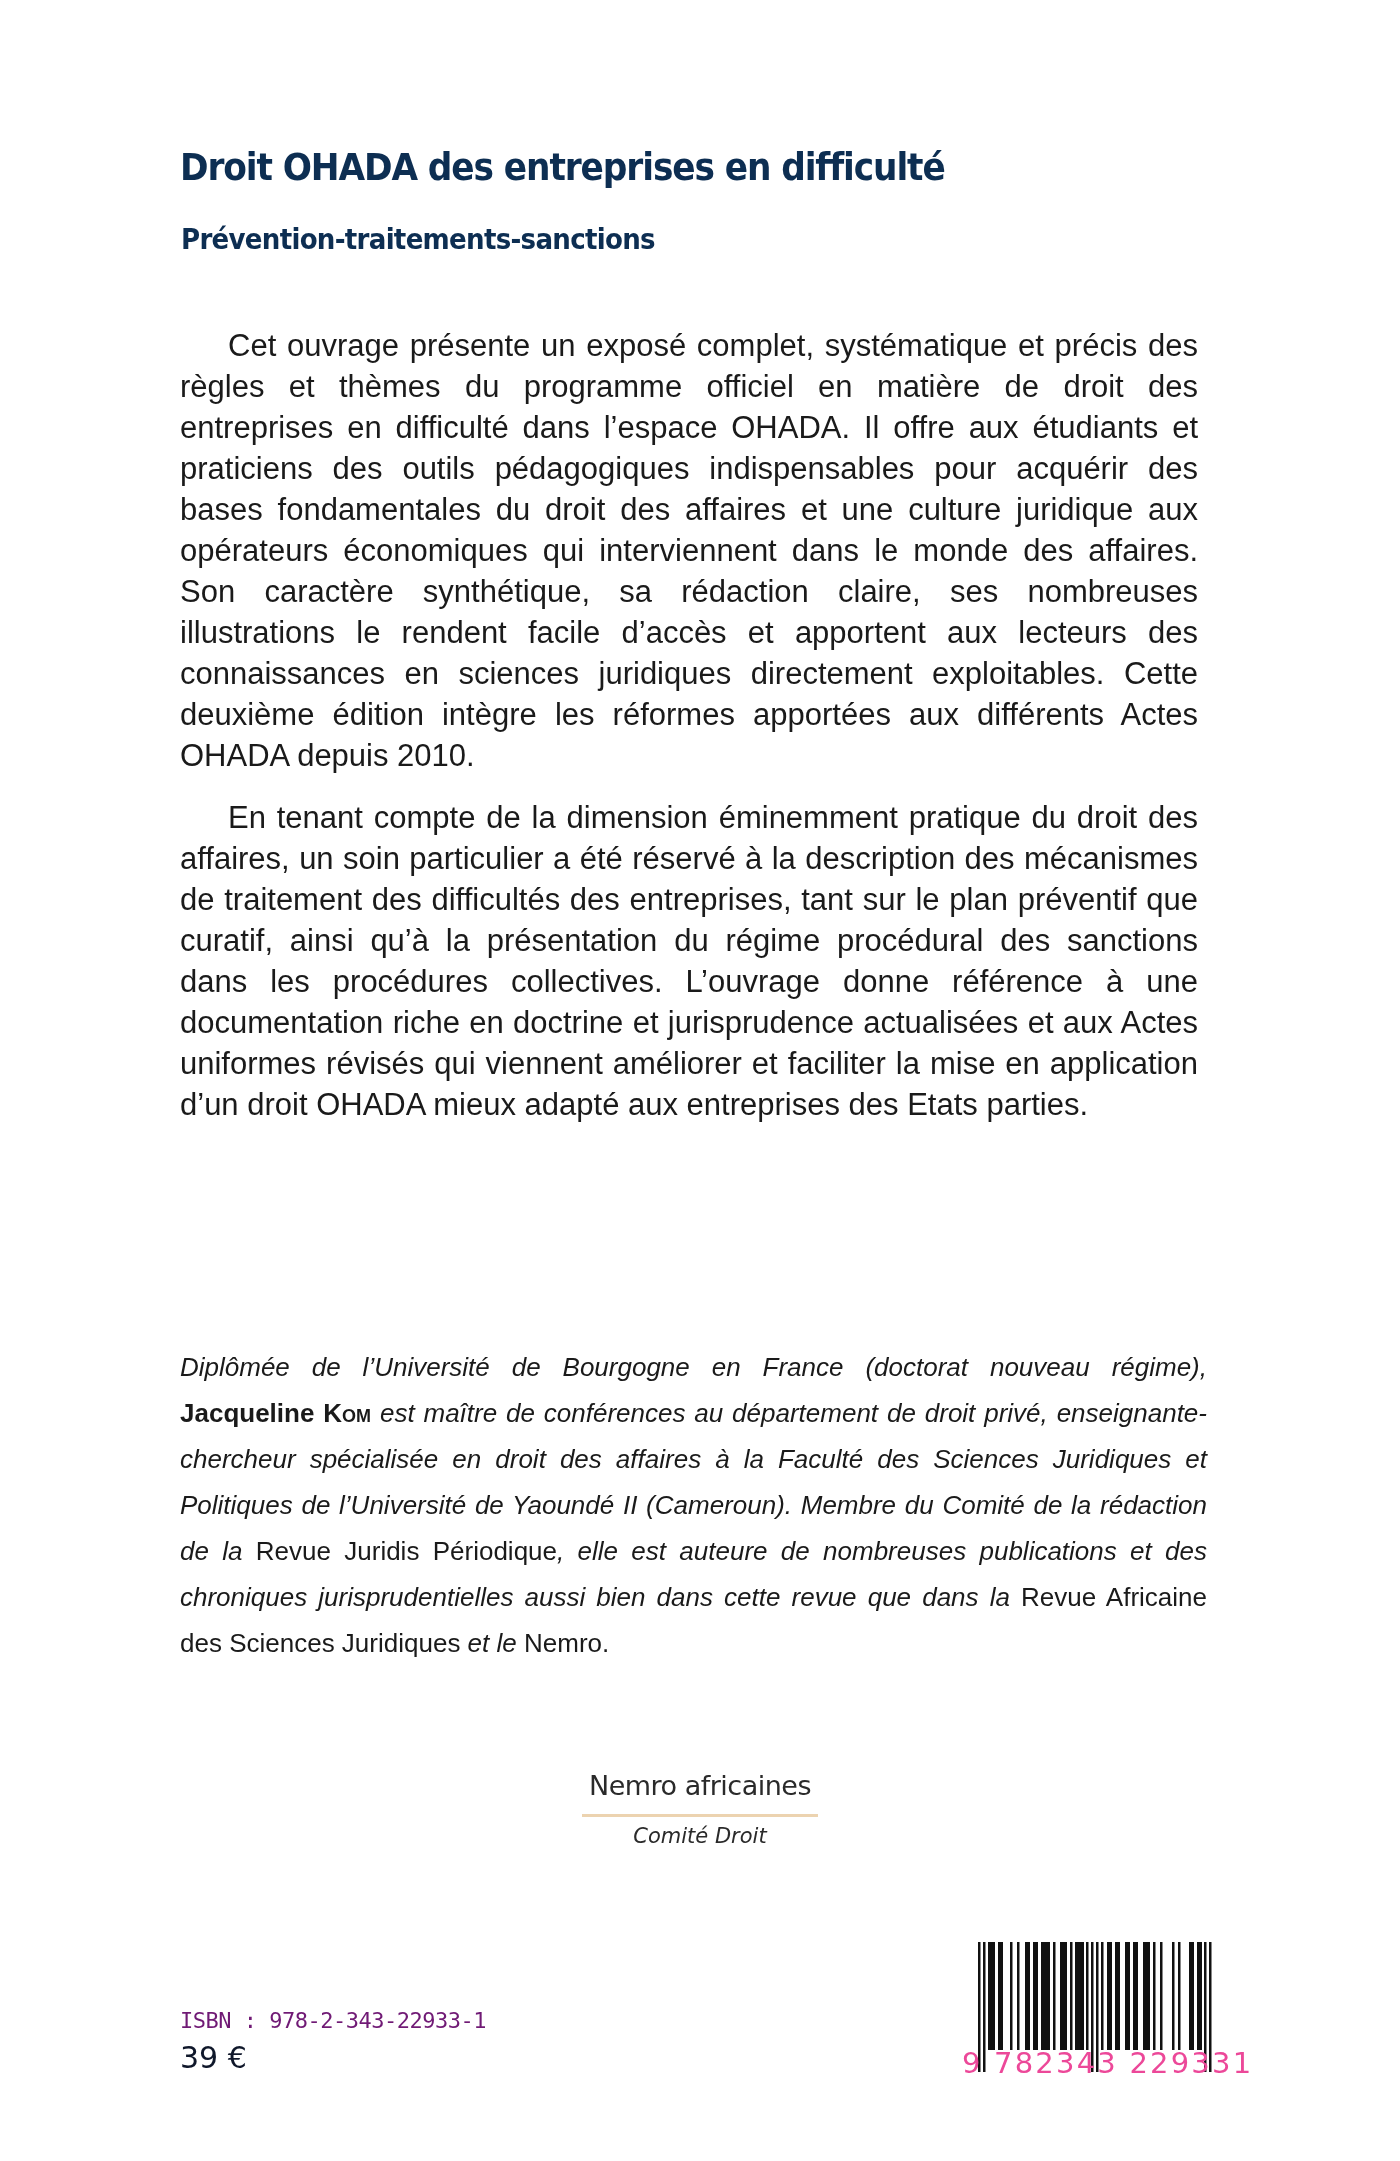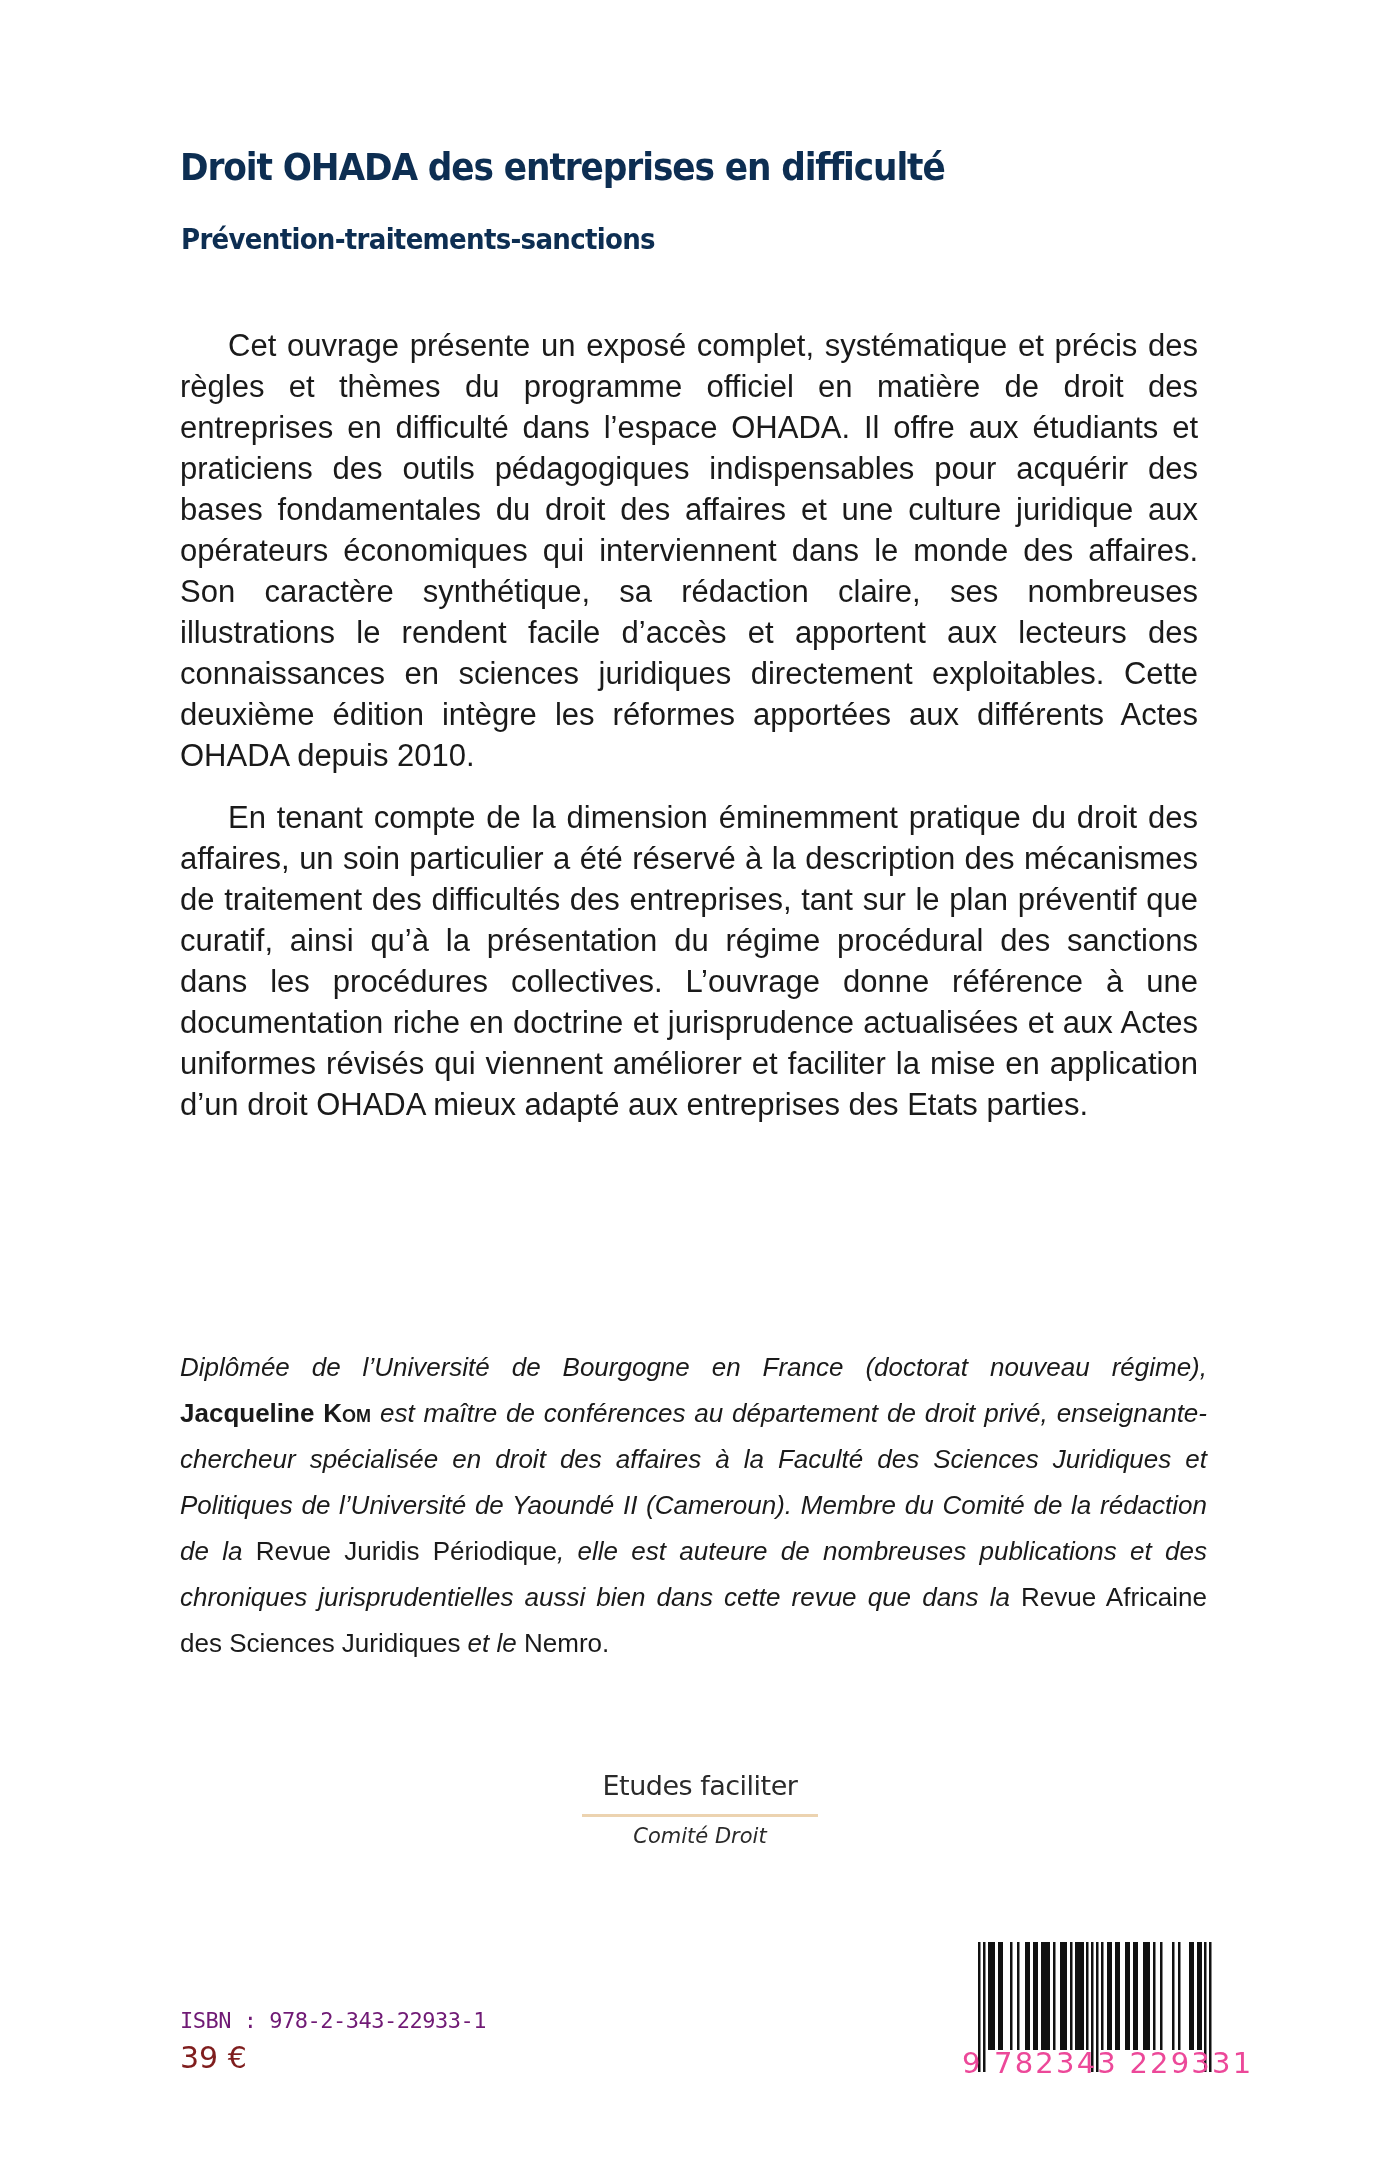--- a/index.html
+++ b/index.html
@@ -42,21 +42,21 @@
   .series-sub {
     font-family:"DejaVu Sans", sans-serif; font-style:italic; font-size:21px; color:#2a2a2a;
     display:block; line-height:26px;
   }
   .isbn {
     left:180px; top:2008px;
     font-family:"DejaVu Sans Mono", monospace; font-size:22px; color:#701a75; letter-spacing:-0.5px;text-align:right;
   }
   .price {
     left:180px; top:2040px;
-    font-family:"DejaVu Sans", sans-serif; font-size:30px; color:#7f1d1d;
+    font-family:"DejaVu Sans", sans-serif; font-size:30px; color:#0f172a;
   }
   .barcode { left:978px; top:1940px; width:240px; height:140px; }
   .barcode-digits {
     left:962px; top:2046px; width:260px;
     font-family:"DejaVu Sans", sans-serif; font-size:29px; color:#ec4899;
     letter-spacing:2.2px; white-space:nowrap; background:transparent;
   }
 </style>
 </head>
 <body>
@@ -65,21 +65,21 @@
 <h2 class="abs subtitle">Prévention-traitements-sanctions</h2>
 
 <div class="abs body-text para1">
   <p>Cet ouvrage présente un exposé complet, systématique et précis des règles et thèmes du programme officiel en matière de droit des entreprises en difficulté dans l’espace OHADA. Il offre aux étudiants et praticiens des outils pédagogiques indispensables pour acquérir des bases fondamentales du droit des affaires et une culture juridique aux opérateurs économiques qui interviennent dans le monde des affaires. Son caractère synthétique, sa rédaction claire, ses nombreuses illustrations le rendent facile d’accès et apportent  aux lecteurs des connaissances en sciences juridiques directement exploitables. Cette deuxième édition intègre les réformes apportées aux différents Actes OHADA depuis 2010.</p>
   <p>En tenant compte de la dimension éminemment pratique du droit des affaires, un soin particulier a été réservé à la description des mécanismes de traitement des difficultés des entreprises, tant sur le plan préventif que curatif, ainsi qu’à la présentation du régime procédural des sanctions dans les procédures collectives. L’ouvrage donne référence à une documentation riche en doctrine et jurisprudence actualisées et aux Actes uniformes révisés qui viennent améliorer et faciliter la mise en application d’un droit OHADA mieux adapté aux entreprises des Etats parties.</p>
 </div>
 
 <p class="abs bio"><span>Diplômée de l’Université de Bourgogne en France (doctorat nouveau régime), </span><b class="roman"><span>Jacqueline </span><span class="sc">Kom</span></b><span> est maître de conférences au département de droit privé, enseignante-chercheur spécialisée en droit des affaires à la Faculté des Sciences Juridiques et Politiques de l’Université de Yaoundé II (Cameroun). Membre du Comité de la rédaction de la </span><span class="roman">Revue Juridis Périodique</span><span>, elle est auteure de nombreuses publications et des chroniques jurisprudentielles aussi bien dans cette revue que dans la </span><span class="roman">Revue Africaine des Sciences Juridiques</span><span> et le </span><span class="roman">Nemro</span><span class="roman">.</span></p>
 
 <div class="abs series">
-  <span class="series-name">Etudes faciliter</span>
+  <span class="series-name">Nemro africaines</span>
   <div class="series-rule"></div>
   <span class="series-sub">Comité Droit</span>
 </div>
 
 <div class="abs isbn">ISBN : 978-2-343-22933-1</div>
 <div class="abs price">39 €</div>
 
 <svg class="abs barcode" viewBox="0 0 240 140" xmlns="http://www.w3.org/2000/svg">
   <g fill="#111">
     <rect x="0" y="2" width="2.5" height="130"></rect>

